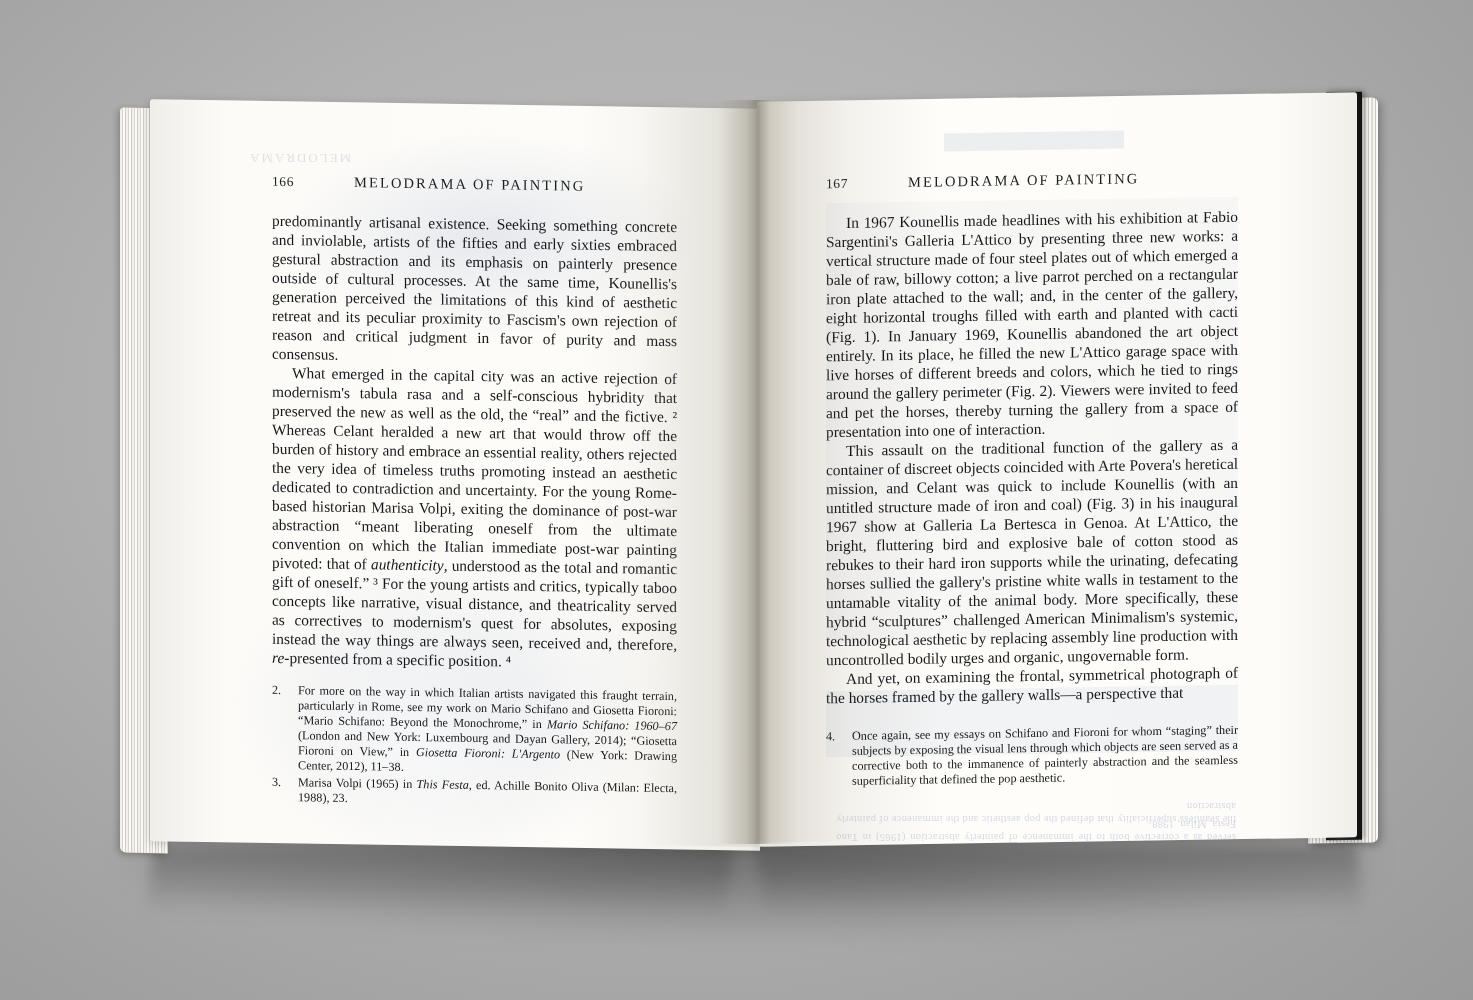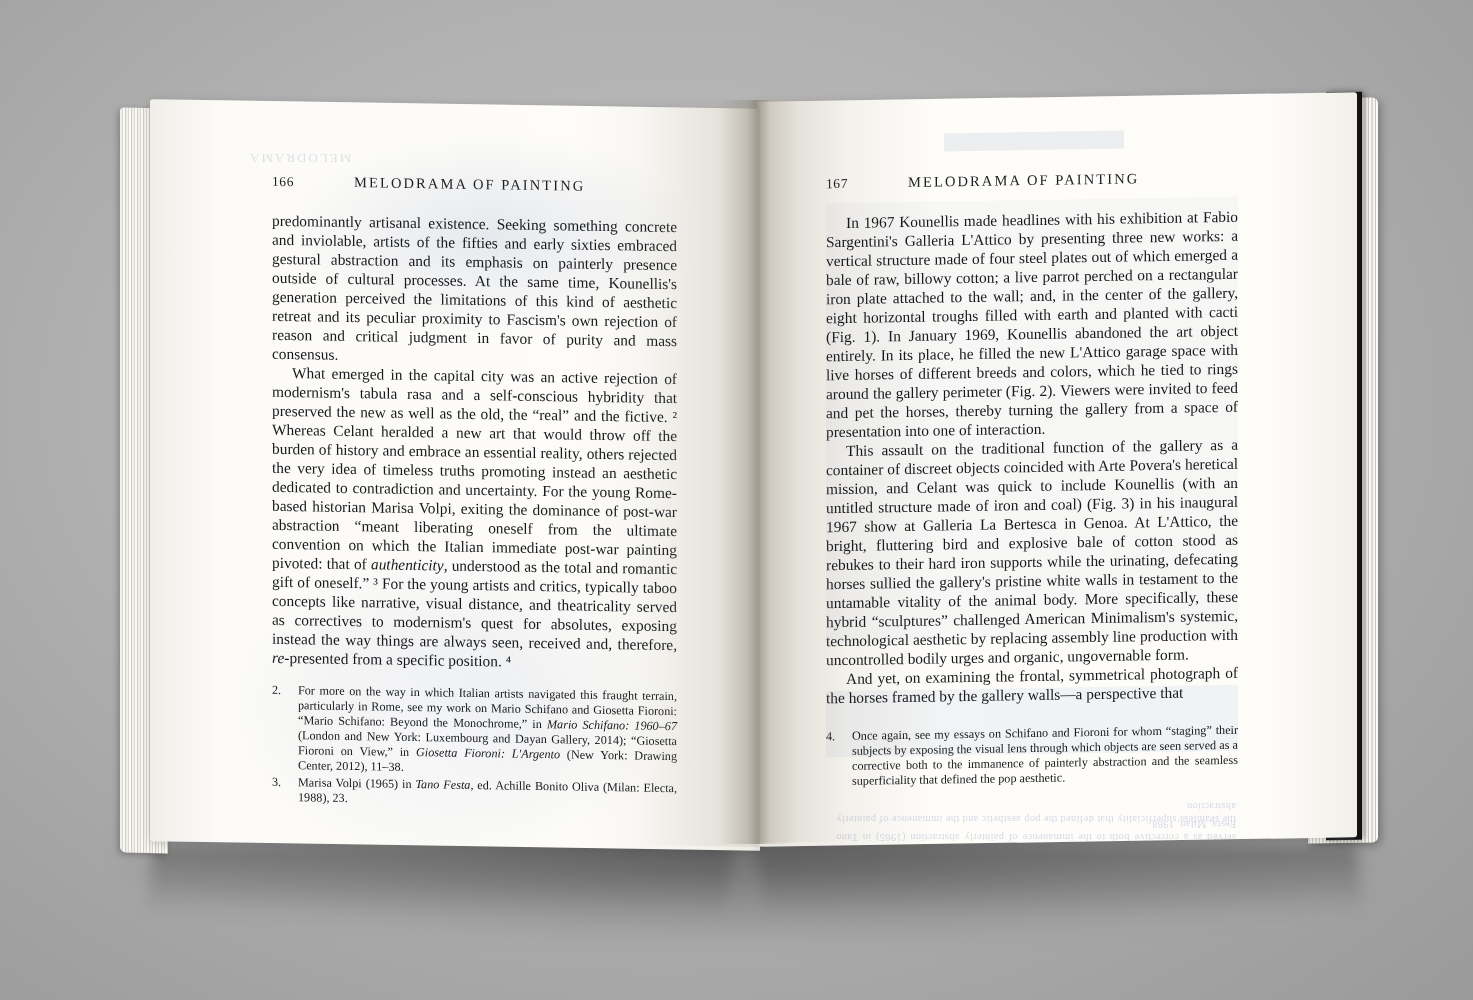--- a/index.html
+++ b/index.html
@@ -270,21 +270,21 @@
       <p>predominantly artisanal existence. Seeking something concrete and inviolable, artists of the fifties and early sixties embraced gestural abstraction and its emphasis on painterly presence outside of cultural processes. At the same time, Kounellis's generation perceived the limitations of this kind of aesthetic retreat and its peculiar proximity to Fascism's own rejection of reason and critical judgment in favor of purity and mass consensus.</p>
       <p class="indent"><span>What emerged in the capital city was an active rejection of modernism's tabula rasa and a self-conscious hybridity that preserved the new as well as the old, the “real” and the fictive. ² Whereas Celant heralded a new art that would throw off the burden of history and embrace an essential reality, others rejected the very idea of timeless truths promoting instead an aesthetic dedicated to contradiction and uncertainty. For the young Rome-based historian Marisa Volpi, exiting the dominance of post-war abstraction “meant liberating oneself from the ultimate convention on which the Italian immediate post-war painting pivoted: that of </span><i>authenticity</i><span>, understood as the total and romantic gift of oneself.” ³ For the young artists and critics, typically taboo concepts like narrative, visual distance, and theatricality served as correctives to modernism's quest for absolutes, exposing instead the way things are always seen, received and, therefore, </span><i>re</i><span>-presented from a specific position. ⁴</span></p>
     </div>
     <div class="notes">
       <div class="note">
         <span class="num">2.</span>
         <span class="txt"><span>For more on the way in which Italian artists navigated this fraught terrain, particularly in Rome, see my work on Mario Schifano and Giosetta Fioroni: “Mario Schifano: Beyond the Monochrome,” in </span><i>Mario Schifano: 1960–67</i><span> (London and New York: Luxembourg and Dayan Gallery, 2014); “Giosetta Fioroni on View,” in </span><i>Giosetta Fioroni: L'Argento</i><span> (New York: Drawing Center, 2012), 11–38.</span></span>
       </div>
       <div class="note">
         <span class="num">3.</span>
-        <span class="txt"><span>Marisa Volpi (1965) in </span><i>Tano Festa</i><span>, ed. Achille Bonito Oliva (Milan: Electa, 1988), 23.</span></span>
+        <span class="txt"><span>Marisa Volpi (1965) in </span><i>This Festa</i><span>, ed. Achille Bonito Oliva (Milan: Electa, 1988), 23.</span></span>
       </div>
     </div>
   </div>
 
   <div class="page page-right"></div>
 
   <div class="ghost-band" style="left:944px; top:132px; width:180px; height:18px; transform:skewY(-0.9deg);"></div>
   <div class="ghost-band" style="left:826px; top:200px; width:412px; height:440px; transform:skewY(-0.9deg); background:rgba(120,140,180,0.055);"></div>
   <div class="ghost-band" style="left:826px; top:688px; width:412px; height:66px; transform:skewY(-0.9deg); background:rgba(120,140,180,0.085);"></div>
 

